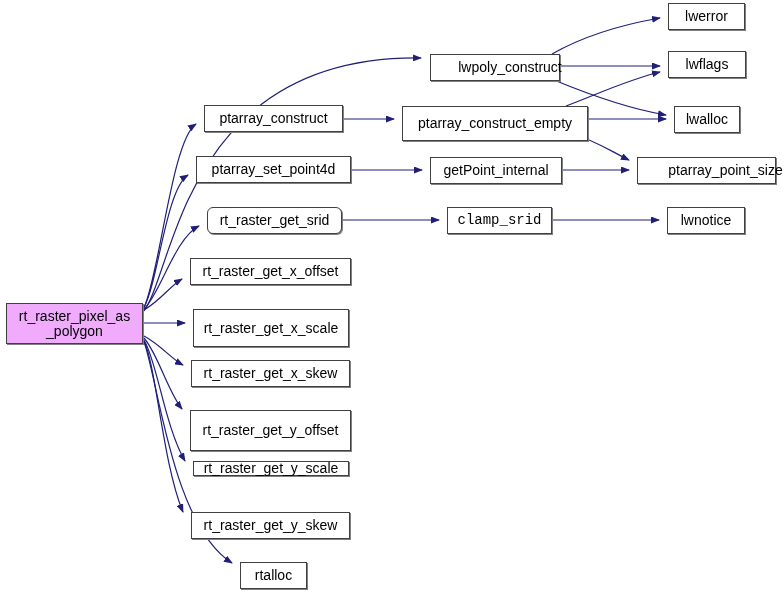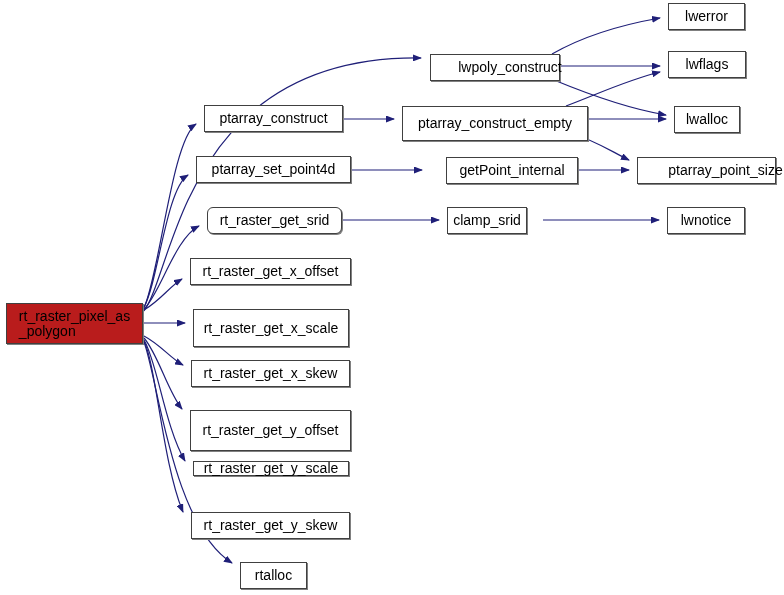--- a/index.html
+++ b/index.html
@@ -27,27 +27,27 @@
     position: absolute;
     box-sizing: border-box;
     border: 1px solid #404040;
     background: #ffffff;
     color: #000000;
     font-size: 14px;
     line-height: 1.05;
     display: flex;
     align-items: center;
     justify-content: center;
-    text-align: left;
+    text-align: center;
     white-space: pre-line;
     box-shadow: 1px 1px 0 0 #808080;
     z-index: 2;
   }
   .node.root {
-    background: #b91c1c;
+    background: #f0abfc;
     border: 1px solid #404040;
     font-size: 14px;
   }
 </style>
 </head>
 <body>
 
 <div id="canvas">
   <svg id="edges" viewBox="0 0 784 595" xmlns="http://www.w3.org/2000/svg">
     <defs>
@@ -88,21 +88,21 @@
       <div class="node" style="left: 207px; top: 207px; width: 135px; height: 27px; border-radius: 6px;">rt_raster_get_srid</div>
       <div class="node" style="left: 190px; top: 258px; width: 161px; height: 27px;">rt_raster_get_x_offset</div>
       <div class="node" style="left: 193px; top: 309px; width: 156px; height: 38px;">rt_raster_get_x_scale</div>
       <div class="node" style="left: 191px; top: 360px; width: 159px; height: 27px;">rt_raster_get_x_skew</div>
       <div class="node" style="left: 190px; top: 410px; width: 161px; height: 41px;">rt_raster_get_y_offset</div>
       <div class="node" style="left: 193px; top: 461px; width: 156px; height: 15px;">rt_raster_get_y_scale</div>
       <div class="node" style="left: 191px; top: 512px; width: 159px; height: 27px;">rt_raster_get_y_skew</div>
       <div class="node" style="left: 240px; top: 562px; width: 67px; height: 27px;">rtalloc</div>
       <div class="node" style="left: 430px; top: 54px; width: 130px; height: 27px; padding-left: 30px;">lwpoly_construct</div>
       <div class="node" style="left: 402px; top: 106px; width: 186px; height: 35px;">ptarray_construct_empty</div>
-      <div class="node" style="left: 446px; top: 157px; width: 132px; height: 27px;">getPoint_internal</div>
-      <div class="node" style="left: 447px; top: 207px; width: 80px; height: 27px;">clamp_srid</div>
+      <div class="node" style="left: 430px; top: 157px; width: 132px; height: 27px;">getPoint_internal</div>
+      <div class="node" style="left: 447px; top: 207px; width: 105px; height: 27px; font-family: Liberation Mono, monospace;">clamp_srid</div>
       <div class="node" style="left: 668px; top: 3px; width: 77px; height: 27px;">lwerror</div>
       <div class="node" style="left: 668px; top: 51px; width: 78px; height: 27px;">lwflags</div>
       <div class="node" style="left: 674px; top: 106px; width: 66px; height: 27px;">lwalloc</div>
       <div class="node" style="left: 637px; top: 157px; width: 139px; height: 27px; padding-left: 38px;">ptarray_point_size</div>
       <div class="node" style="left: 667px; top: 207px; width: 78px; height: 27px;">lwnotice</div>
     </div>
 </div>
 
 </body></html>

